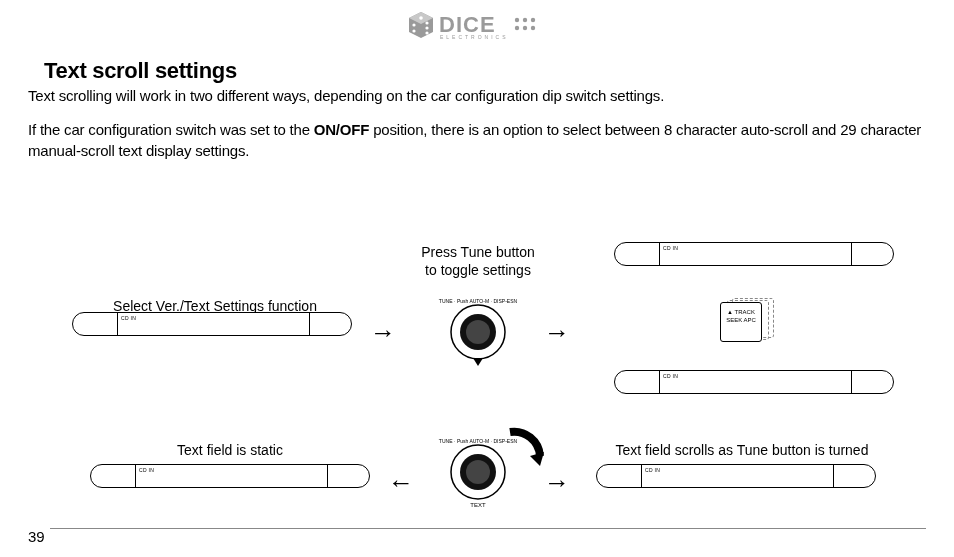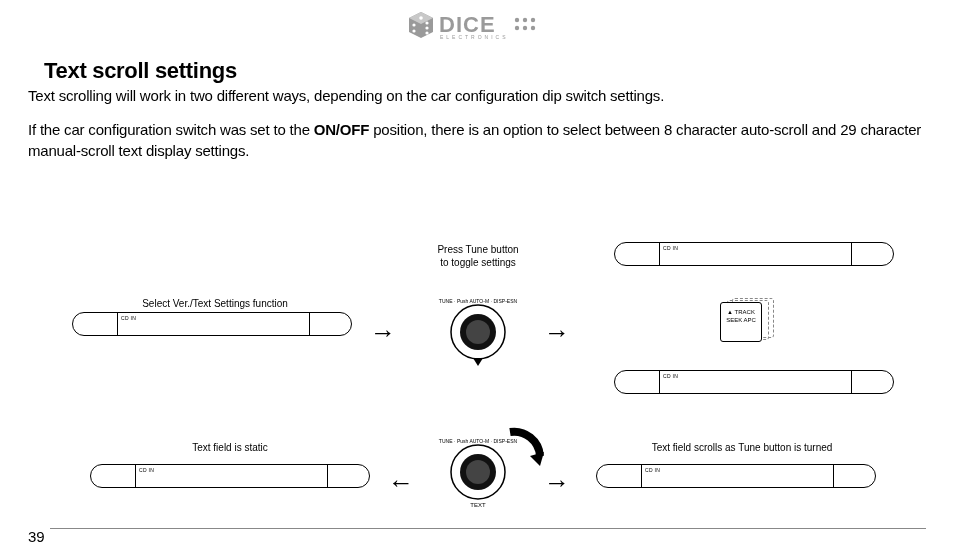--- a/index.html
+++ b/index.html
@@ -67,21 +67,21 @@
   
   .diagram {
     position: absolute;
     left: 0;
     top: 238px;
     width: 954px;
     height: 290px;
   }
   .caption {
     position: absolute;
-    font-size: 10px;
+    font-size: 14px;
     text-align: center;
     line-height: 1.25;
   }
   .display-box {
     position: absolute;
     height: 24px;
     border: 1.5px solid #000;
     border-radius: 12px;
     background: #fff;
   }

